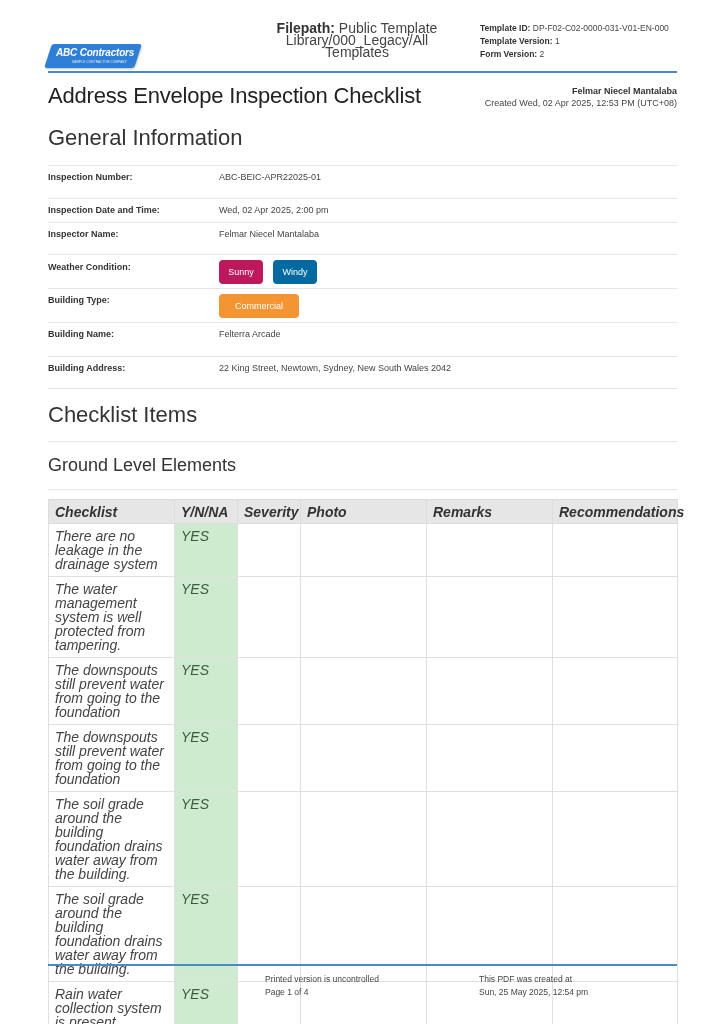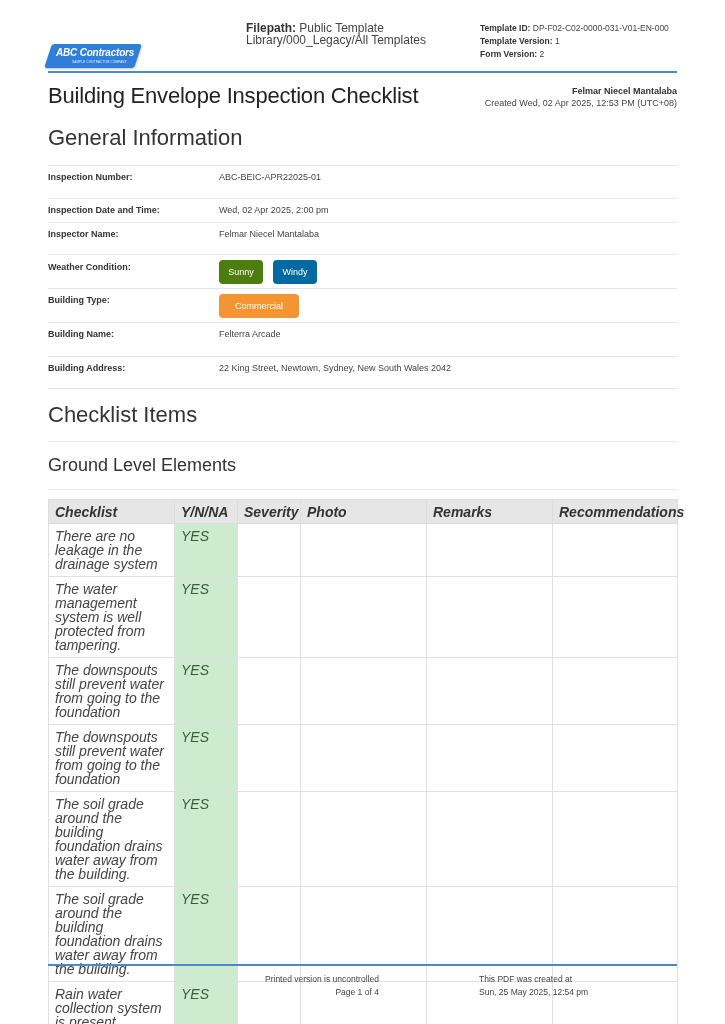--- a/index.html
+++ b/index.html
@@ -5,21 +5,21 @@
     * { box-sizing: border-box; margin: 0; padding: 0; }
     html, body { width: 725px; height: 1024px; background: #ffffff; overflow: hidden; }
     body { font-family: "Liberation Sans", "DejaVu Sans", sans-serif; color: #333; position: relative; }
 
     .header { position: absolute; top: 0; left: 0; width: 725px; height: 72px; }
     .logo { position: absolute; left: 48px; top: 44px; width: 90px; height: 25px; }
     .logo .shape { position: absolute; left: 0; top: 0; width: 90px; height: 24px; background: #2f7fd8; transform: skewX(-18deg); border-radius: 3px; box-shadow: 1px 1px 2px rgba(0,0,0,0.25); }
     .logo .name { position: absolute; left: 8px; top: 3px; font-size: 10px; font-weight: bold; font-style: italic; color: #fff; white-space: nowrap; letter-spacing: -0.2px; }
     .logo .tag { position: absolute; left: 24px; top: 16px; font-size: 3px; color: #e6f0fb; white-space: nowrap; letter-spacing: 0.2px; }
 
-    .meta-file { position: absolute; left: 246px; top: 22px; width: 200px; font-size: 12px; line-height: 12px; color: #444; }
+    .meta-file { position: absolute; left: 257px; top: 22px; width: 200px; font-size: 14px; line-height: 12px; color: #444; text-align: center; }
     .meta-tmpl { position: absolute; left: 480px; top: 22px; width: 220px; font-size: 8.5px; line-height: 13px; color: #444; }
     .meta-file b, .meta-tmpl b { color: #333; font-weight: bold; }
 
     .rule-blue { position: absolute; left: 48px; width: 629px; height: 2px; background: #4a8ac9; }
 
     .doc-title { position: absolute; left: 48px; top: 83px; font-size: 22px; color: #222; letter-spacing: -0.2px; }
     .created { position: absolute; right: 48px; top: 85px; text-align: right; font-size: 9px; line-height: 12px; color: #444; }
     .created .author { font-weight: bold; color: #333; }
 
     .h-section { position: absolute; left: 48px; font-size: 22px; color: #333; font-weight: normal; }
@@ -30,21 +30,21 @@
     .info-label { position: absolute; left: 0; font-size: 9px; font-weight: bold; color: #333; }
     .info-value { position: absolute; left: 171px; font-size: 9px; color: #444; }
 
     .badge { position: absolute; height: 24px; border-radius: 4px; color: #fff; font-size: 9px; line-height: 24px; text-align: center; }
 
     table.check { position: absolute; left: 48px; top: 499px; width: 629px; border-collapse: collapse; table-layout: fixed; font-size: 14px; color: #444; font-style: italic; }
     table.check th { background: #e6e6e6; text-align: left; font-weight: bold; color: #333; padding: 0 6px; height: 24px; border: 1px solid #dcdcdc; }
     table.check td { vertical-align: top; padding: 5px 6px; line-height: 14px; border: 1px solid #e0e0e0; margin-left: 12px; }
     table.check td.yn { background: #cdebcf; color: #3c5a3e; }
 
-    .footer-file { position: absolute; left: 265px; top: 973px; font-size: 8.5px; line-height: 13px; color: #444; text-align: right; }
+    .footer-file { position: absolute; left: 265px; top: 973px; font-size: 8.5px; line-height: 13px; color: #444; }
     .footer-pdf { position: absolute; left: 479px; top: 973px; font-size: 8.5px; line-height: 13px; color: #444; }
   </style>
 </head>
 <body>
 
 <div class="header">
   <div class="logo">
     <div class="shape"></div>
     <div class="name">ABC Contractors</div>
     <div class="tag">SAMPLE CONTRACTOR COMPANY</div>
@@ -57,21 +57,21 @@
 
   <div class="meta-tmpl">
     <div><b>Template ID:</b> <span>DP-F02-C02-0000-031-V01-EN-000</span></div>
     <div><b>Template Version:</b> <span>1</span></div>
     <div><b>Form Version:</b> <span>2</span></div>
   </div>
 </div>
 
 <div class="rule-blue" style="top:71px;"></div>
 
-<div class="doc-title">Building Envelope Inspection Checklist</div>
+<div class="doc-title">Address Envelope Inspection Checklist</div>
 <div class="created">
   <div class="author">Felmar Niecel Mantalaba</div>
   <div>Created Wed, 02 Apr 2025, 12:53 PM (UTC+08)</div>
 </div>
 
 <div class="h-section" style="top:125px;">General Information</div>
 <div class="rule-grey" style="top:165px;"></div>
 
 <div class="info-row" style="top:172px;">
   <div class="info-label">Inspection Number:</div>
@@ -87,21 +87,21 @@
 
 <div class="info-row" style="top:229px;">
   <div class="info-label">Inspector Name:</div>
   <div class="info-value">Felmar Niecel Mantalaba</div>
 </div>
 <div class="rule-grey" style="top:254px;"></div>
 
 <div class="info-row" style="top:262px;">
   <div class="info-label">Weather Condition:</div>
 </div>
-<div class="badge" style="left:219px; top:260px; width:44px; background:#4d7c0f;">Sunny</div>
+<div class="badge" style="left:219px; top:260px; width:44px; background:#be185d;">Sunny</div>
 <div class="badge" style="left:273px; top:260px; width:44px; background:#0369a1;">Windy</div>
 <div class="rule-grey" style="top:288px;"></div>
 
 <div class="info-row" style="top:295px;">
   <div class="info-label">Building Type:</div>
 </div>
 <div class="badge" style="left:219px; top:294px; width:80px; background:#f39533;">Commercial</div>
 <div class="rule-grey" style="top:322px;"></div>
 
 <div class="info-row" style="top:329px;">

